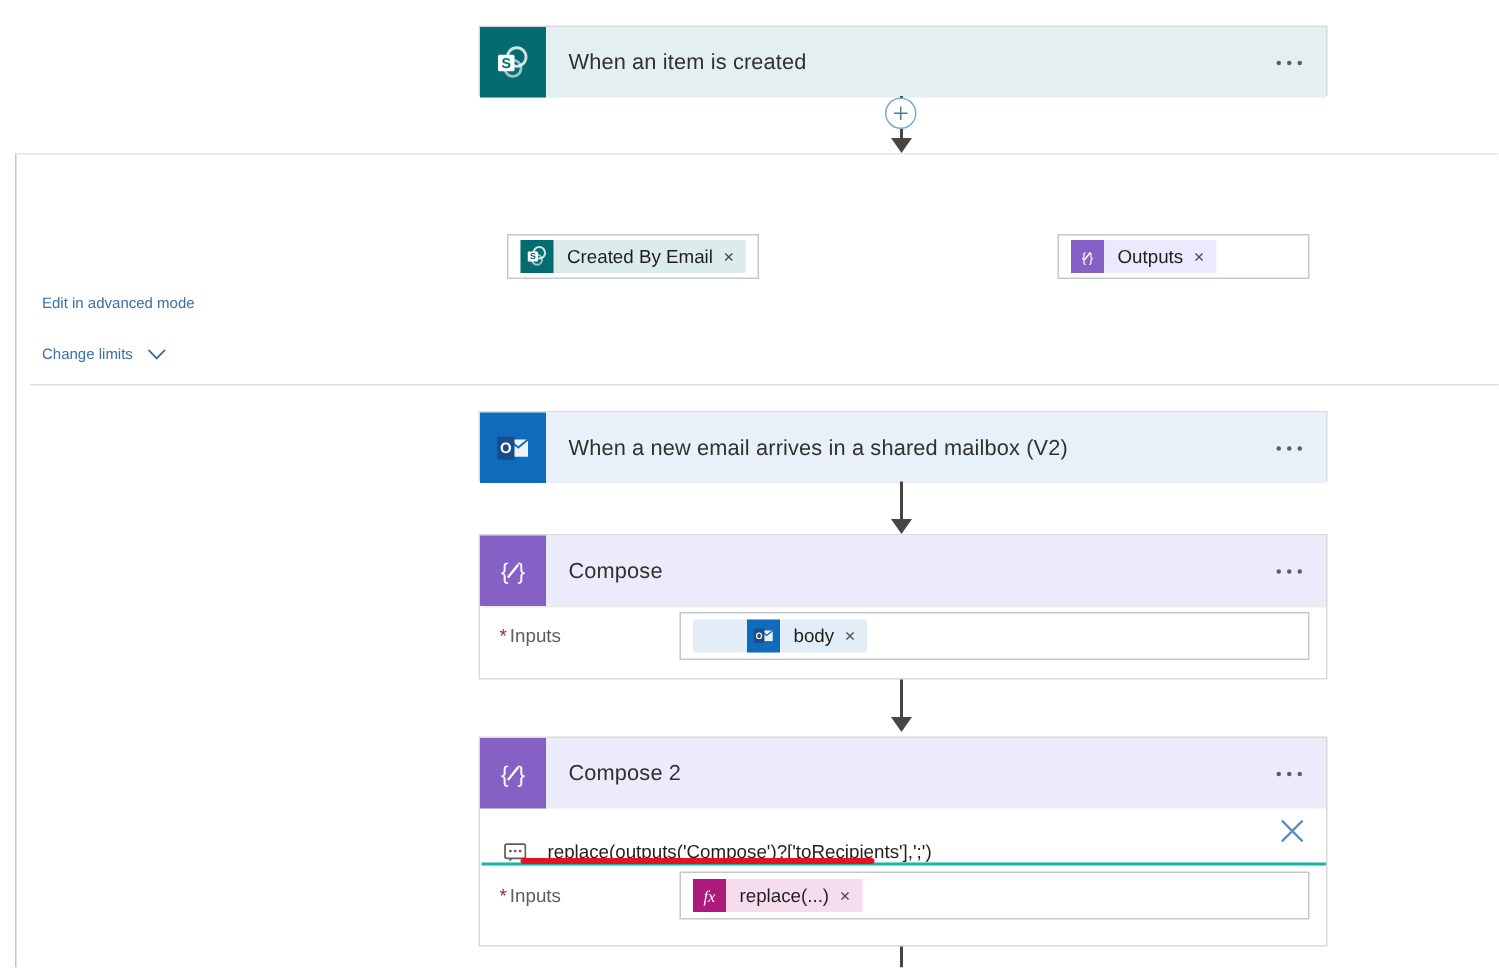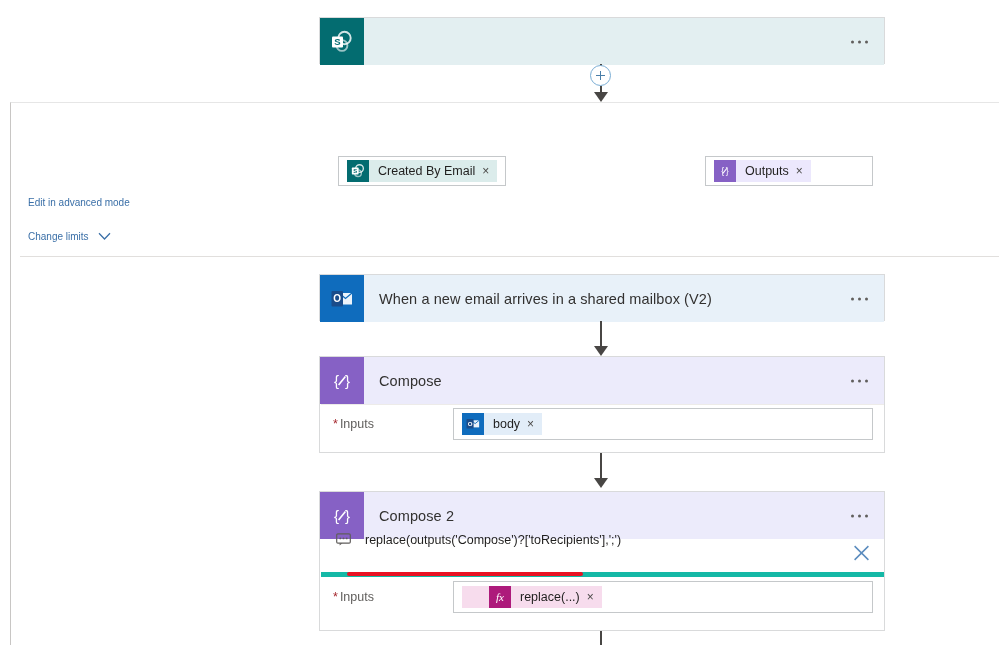--- a/index.html
+++ b/index.html
@@ -189,21 +189,21 @@
     line-height: 22px;
   }
   .token-x {
     font-size: 12px;
     color: #4b4a48;
     padding-right: 8px;
     line-height: 22px;
   }
   .tok-sp   { background: #dbeceb; }
   .tok-out  { background: #ece8fd; }
-  .tok-mail { background: #e2edf8; }
+  .tok-mail { background: #e2edf8; padding-left: 36px; }
   .tok-fx   { background: #f7dced; }
 
   
   .field-row { position: absolute; display: flex; align-items: flex-end; }
   .field-label {
     font-size: 12.5px;
     color: #605e5c;
     white-space: nowrap;
   }
   .req-star { color: #a4262c; margin-right: 2px; }
@@ -214,23 +214,23 @@
     background: #ffffff;
     display: flex;
     align-items: center;
   }
 
   
   #expr-row {
     position: absolute;
     left: 1px; top: 41px;
     width: 563px; height: 44px;
-    border-bottom: 5px solid #14b8a6;
-    display: flex;
-    align-items: flex-start;
+    border-bottom: 2px solid #14b8a6;
+    display: flex;
+    align-items: flex-end;
   }
   #expr-text {
     font-size: 12.5px;
     color: #201f1e;
     white-space: nowrap;
   }
   #red-underline {
     position: absolute;
     left: 347px; top: 572px;
     width: 236px; height: 4px;
@@ -258,20 +258,21 @@
   <div class="card" style="left:319px; top:17px; width:566px; height:47px;">
     <div class="card-header hdr-trigger">
       <div class="card-icon" style="background:#036c70;">
         <svg width="26" height="26" viewBox="0 0 26 26">
           <circle cx="15.5" cy="9" r="6.2" fill="none" stroke="#ffffff" stroke-width="1.9" opacity="0.82"></circle>
           <circle cx="13" cy="16.5" r="5.4" fill="none" stroke="#ffffff" stroke-width="1.9" opacity="0.6"></circle>
           <rect x="3" y="7.5" width="11" height="11" rx="1" fill="#ffffff"></rect>
           <text x="8.5" y="16" font-family="Liberation Sans, sans-serif" font-size="9.5" font-weight="bold" fill="#036c70" text-anchor="middle">S</text>
         </svg>
       </div>
+      <div class="card-title">When an item is created</div>
       <div class="ellipsis-btn">
         <i></i>
           <i></i>
           <i></i>
       </div>
     </div>
   </div>
 
   <div class="connector" style="left:600px; top:64px; height:7px;"></div>
   <div class="plus-btn" style="left:590px; top:65px;"></div>
@@ -423,21 +424,21 @@
     </div>
 
     <div class="field-row" style="left:13px; top:98px;">
       <span class="field-label">
         <span class="req-star">*</span><span>Inputs</span>
       </span>
     </div>
 
     <div class="input-box" style="left:133px; top:89px; width:420px;">
       <span class="token tok-fx">
-        <span class="token-icon" style="background:#ad1a7b;margin-left:27px;">
+        <span class="token-icon" style="background:#ad1a7b;">
           <svg width="20" height="16" viewBox="0 0 20 16">
             <text x="10" y="12.2" font-family="Liberation Serif, serif" font-size="11" font-style="italic" fill="#ffffff" text-anchor="middle">fx</text>
           </svg>
         </span>
         <span class="token-label">replace(...)</span>
         <span class="token-x">×</span>
       </span>
     </div>
   </div>
 

